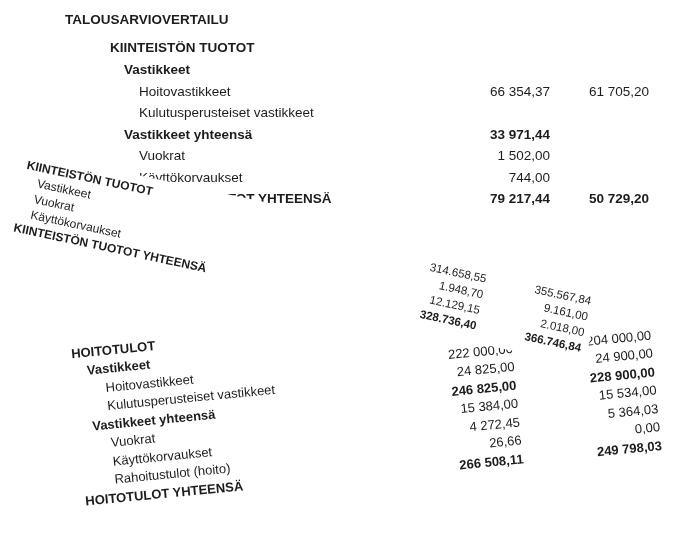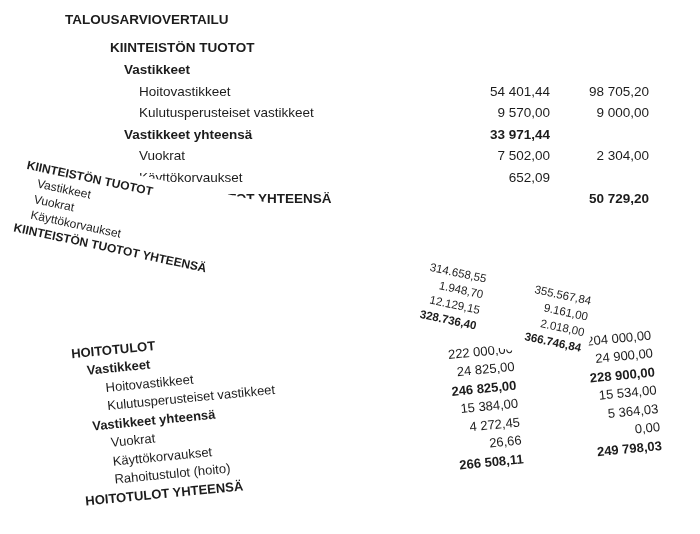--- a/index.html
+++ b/index.html
@@ -46,43 +46,41 @@
       <span class="lbl b" style="left:65px">TALOUSARVIOVERTAILU</span>
     </div>
     <div class="row" style="top:40px">
       <span class="lbl b" style="left:110px">KIINTEISTÖN TUOTOT</span>
     </div>
     <div class="row" style="top:62px">
       <span class="lbl b" style="left:124px">Vastikkeet</span>
     </div>
     <div class="row" style="top:84px">
       <span class="lbl" style="left:139px">Hoitovastikkeet</span>
-      <span class="num n1">54 401,44</span>
-      <span class="num n2">98 705,20</span>
+      <span class="num n1">66 354,37</span>
+      <span class="num n2">61 705,20</span>
     </div>
     <div class="row" style="top:105px">
       <span class="lbl" style="left:139px">Kulutusperusteiset vastikkeet</span>
-      <span class="num n1">9 570,00</span>
-      <span class="num n2">9 000,00</span>
     </div>
     <div class="row" style="top:127px">
       <span class="lbl b" style="left:124px">Vastikkeet yhteensä</span>
       <span class="num n1 b">33 971,44</span>
     </div>
     <div class="row" style="top:148px">
       <span class="lbl" style="left:139px">Vuokrat</span>
-      <span class="num n1">7 502,00</span>
-      <span class="num n2">2 304,00</span>
+      <span class="num n1">1 502,00</span>
     </div>
     <div class="row" style="top:170px">
       <span class="lbl" style="left:139px">Käyttökorvaukset</span>
-      <span class="num n1">652,09</span>
+      <span class="num n1">744,00</span>
     </div>
     <div class="row" style="top:191px">
       <span class="lbl b" style="left:110px">KIINTEISTÖN TUOTOT YHTEENSÄ</span>
+      <span class="num n1 b">79 217,44</span>
       <span class="num n2 b">50 729,20</span>
     </div>
   </div>
 
   <div class="frag f2">
     <div class="row" style="top:6px">
       <span class="lbl b" style="left:8px">HOITOTULOT</span>
     </div>
     <div class="row" style="top:24px">
       <span class="lbl b" style="left:22px">Vastikkeet</span>

